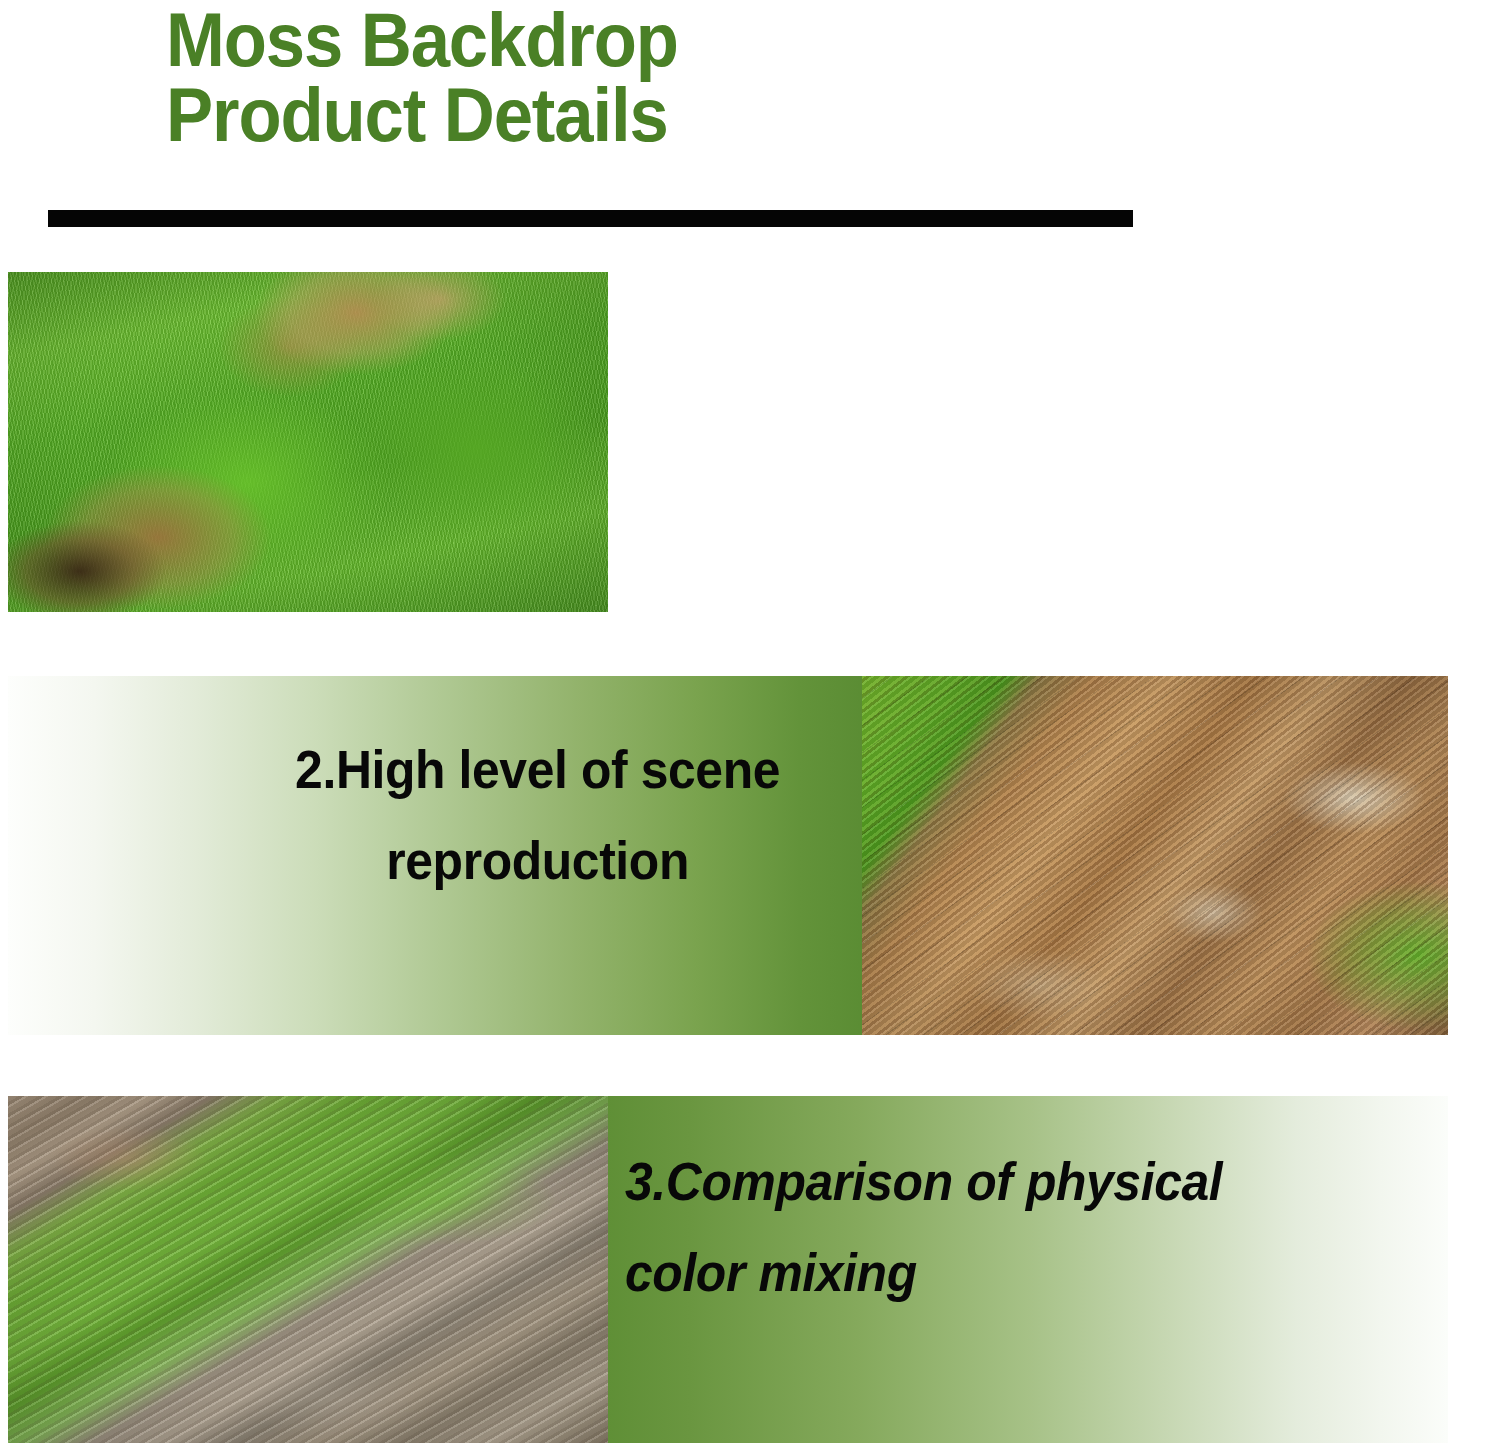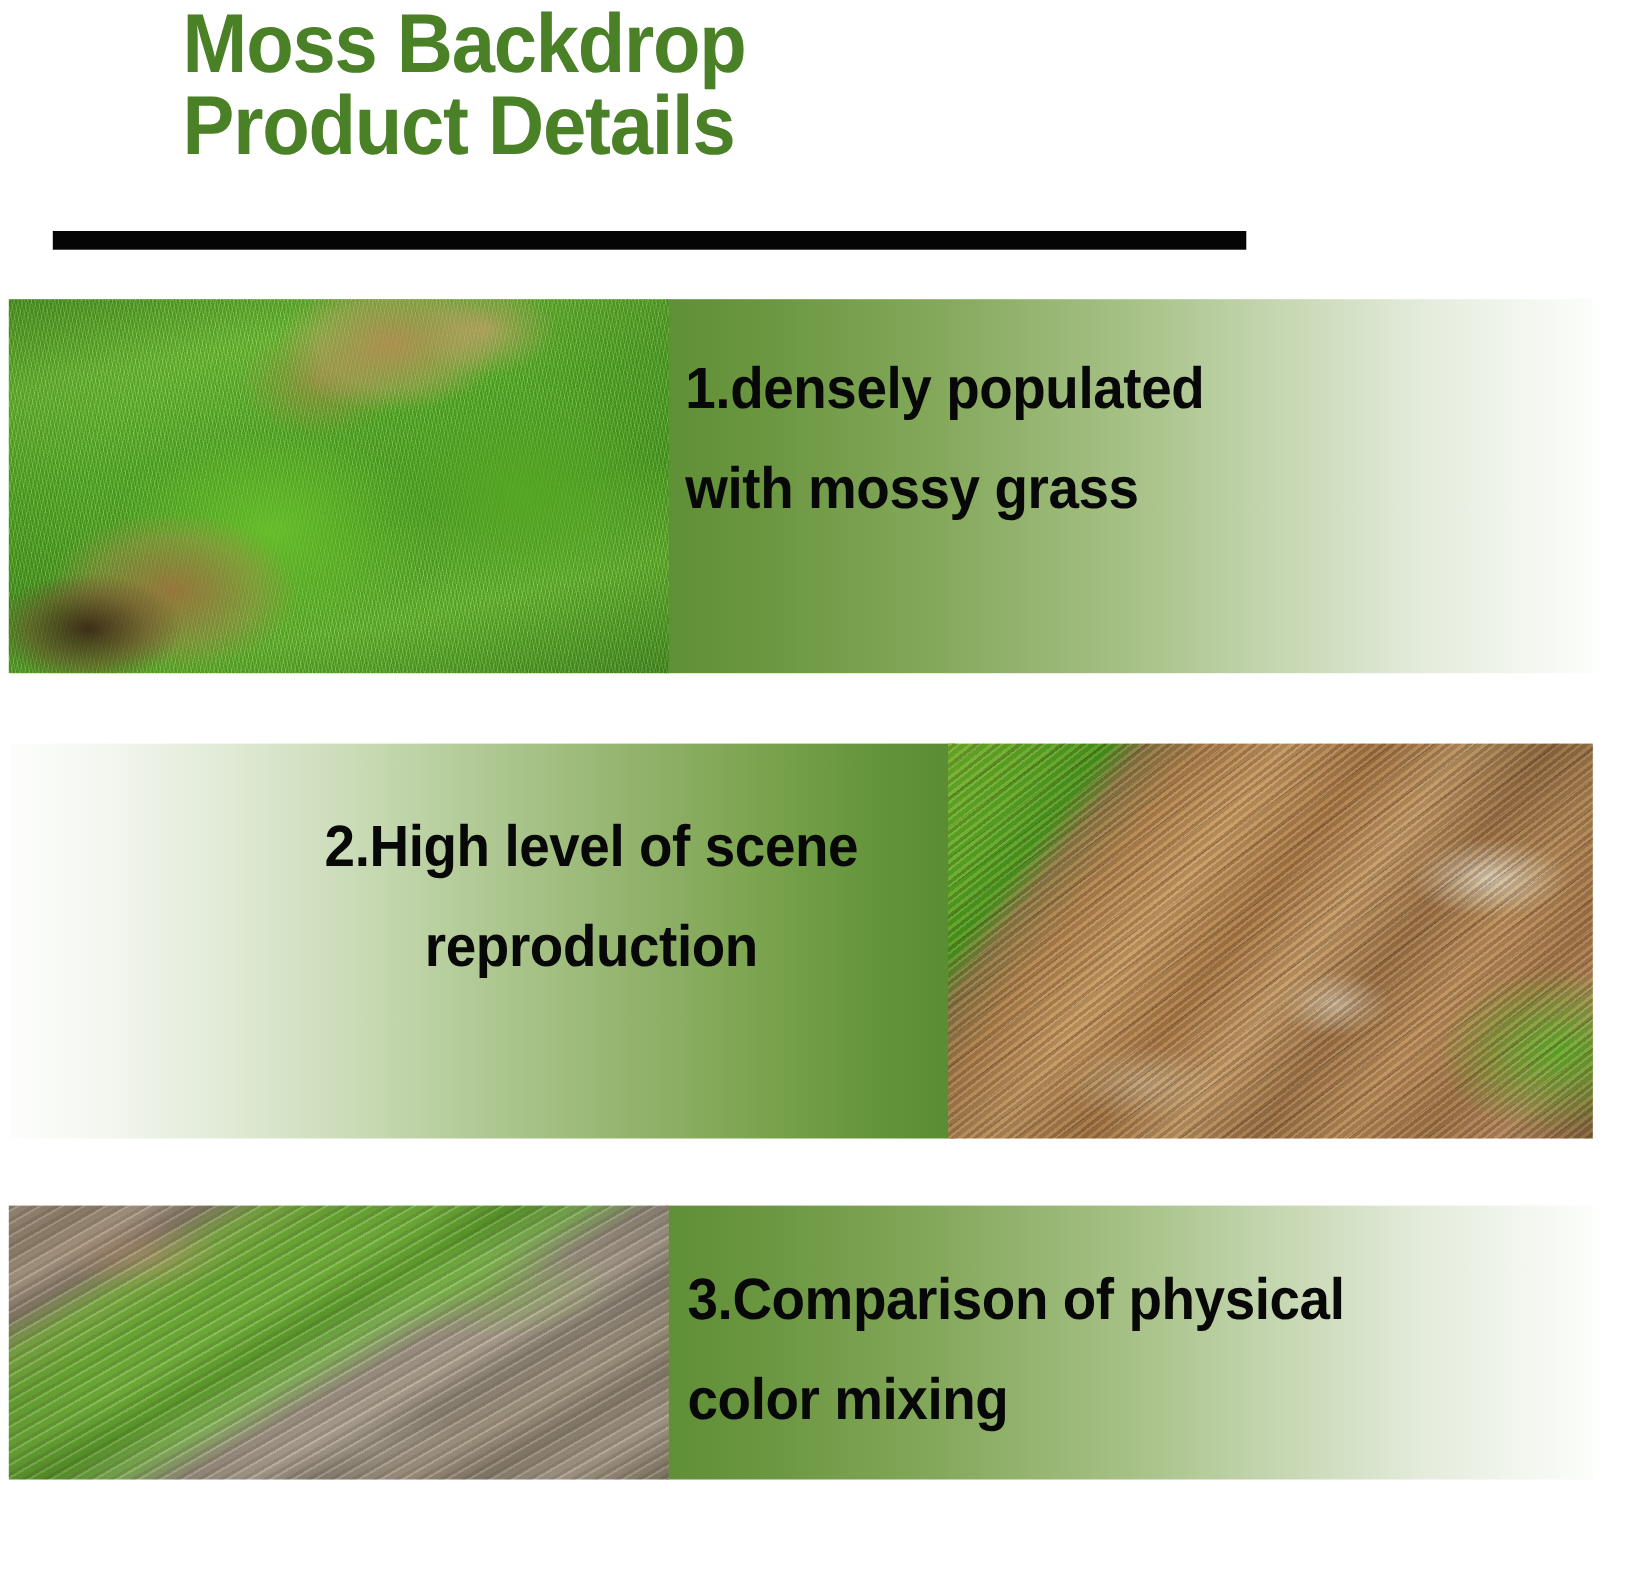--- a/index.html
+++ b/index.html
@@ -48,21 +48,21 @@
   }
 
   
   .row {
     position: absolute;
     left: 8px;
     width: 1440px;
   }
   .row-1 { top: 272px;  height: 340px; }
   .row-2 { top: 676px;  height: 359px; }
-  .row-3 { top: 1096px; height: 249px; }
+  .row-3 { top: 1096px; height: 347px; font-style: italic; }
 
   .panel {
     position: absolute;
     top: 0;
     height: 100%;
   }
 
   
   .grad-right {           
     background: linear-gradient(90deg,
@@ -181,24 +181,20 @@
 </head>
 <body>
 
 <div class="header">
   <div class="page-title">Moss Backdrop
 Product Details</div>
   <div class="title-rule"></div>
 </div>
 
 <div class="row row-1">
-  <div class="panel grad-right" style="left:597px; width:843px;">
-    <div class="feature-text text-r1">1.densely populated
-with mossy grass</div>
-  </div>
   <div class="photo photo-moss1" style="left:0px; width:600px;">
     <div class="photo-inner-shade"></div>
   </div>
 </div>
 
 <div class="row row-2">
   <div class="panel grad-left" style="left:0px; width:860px;text-align:center;">
     <div class="feature-text text-r2">2.High level of scene
 reproduction</div>
   </div>

